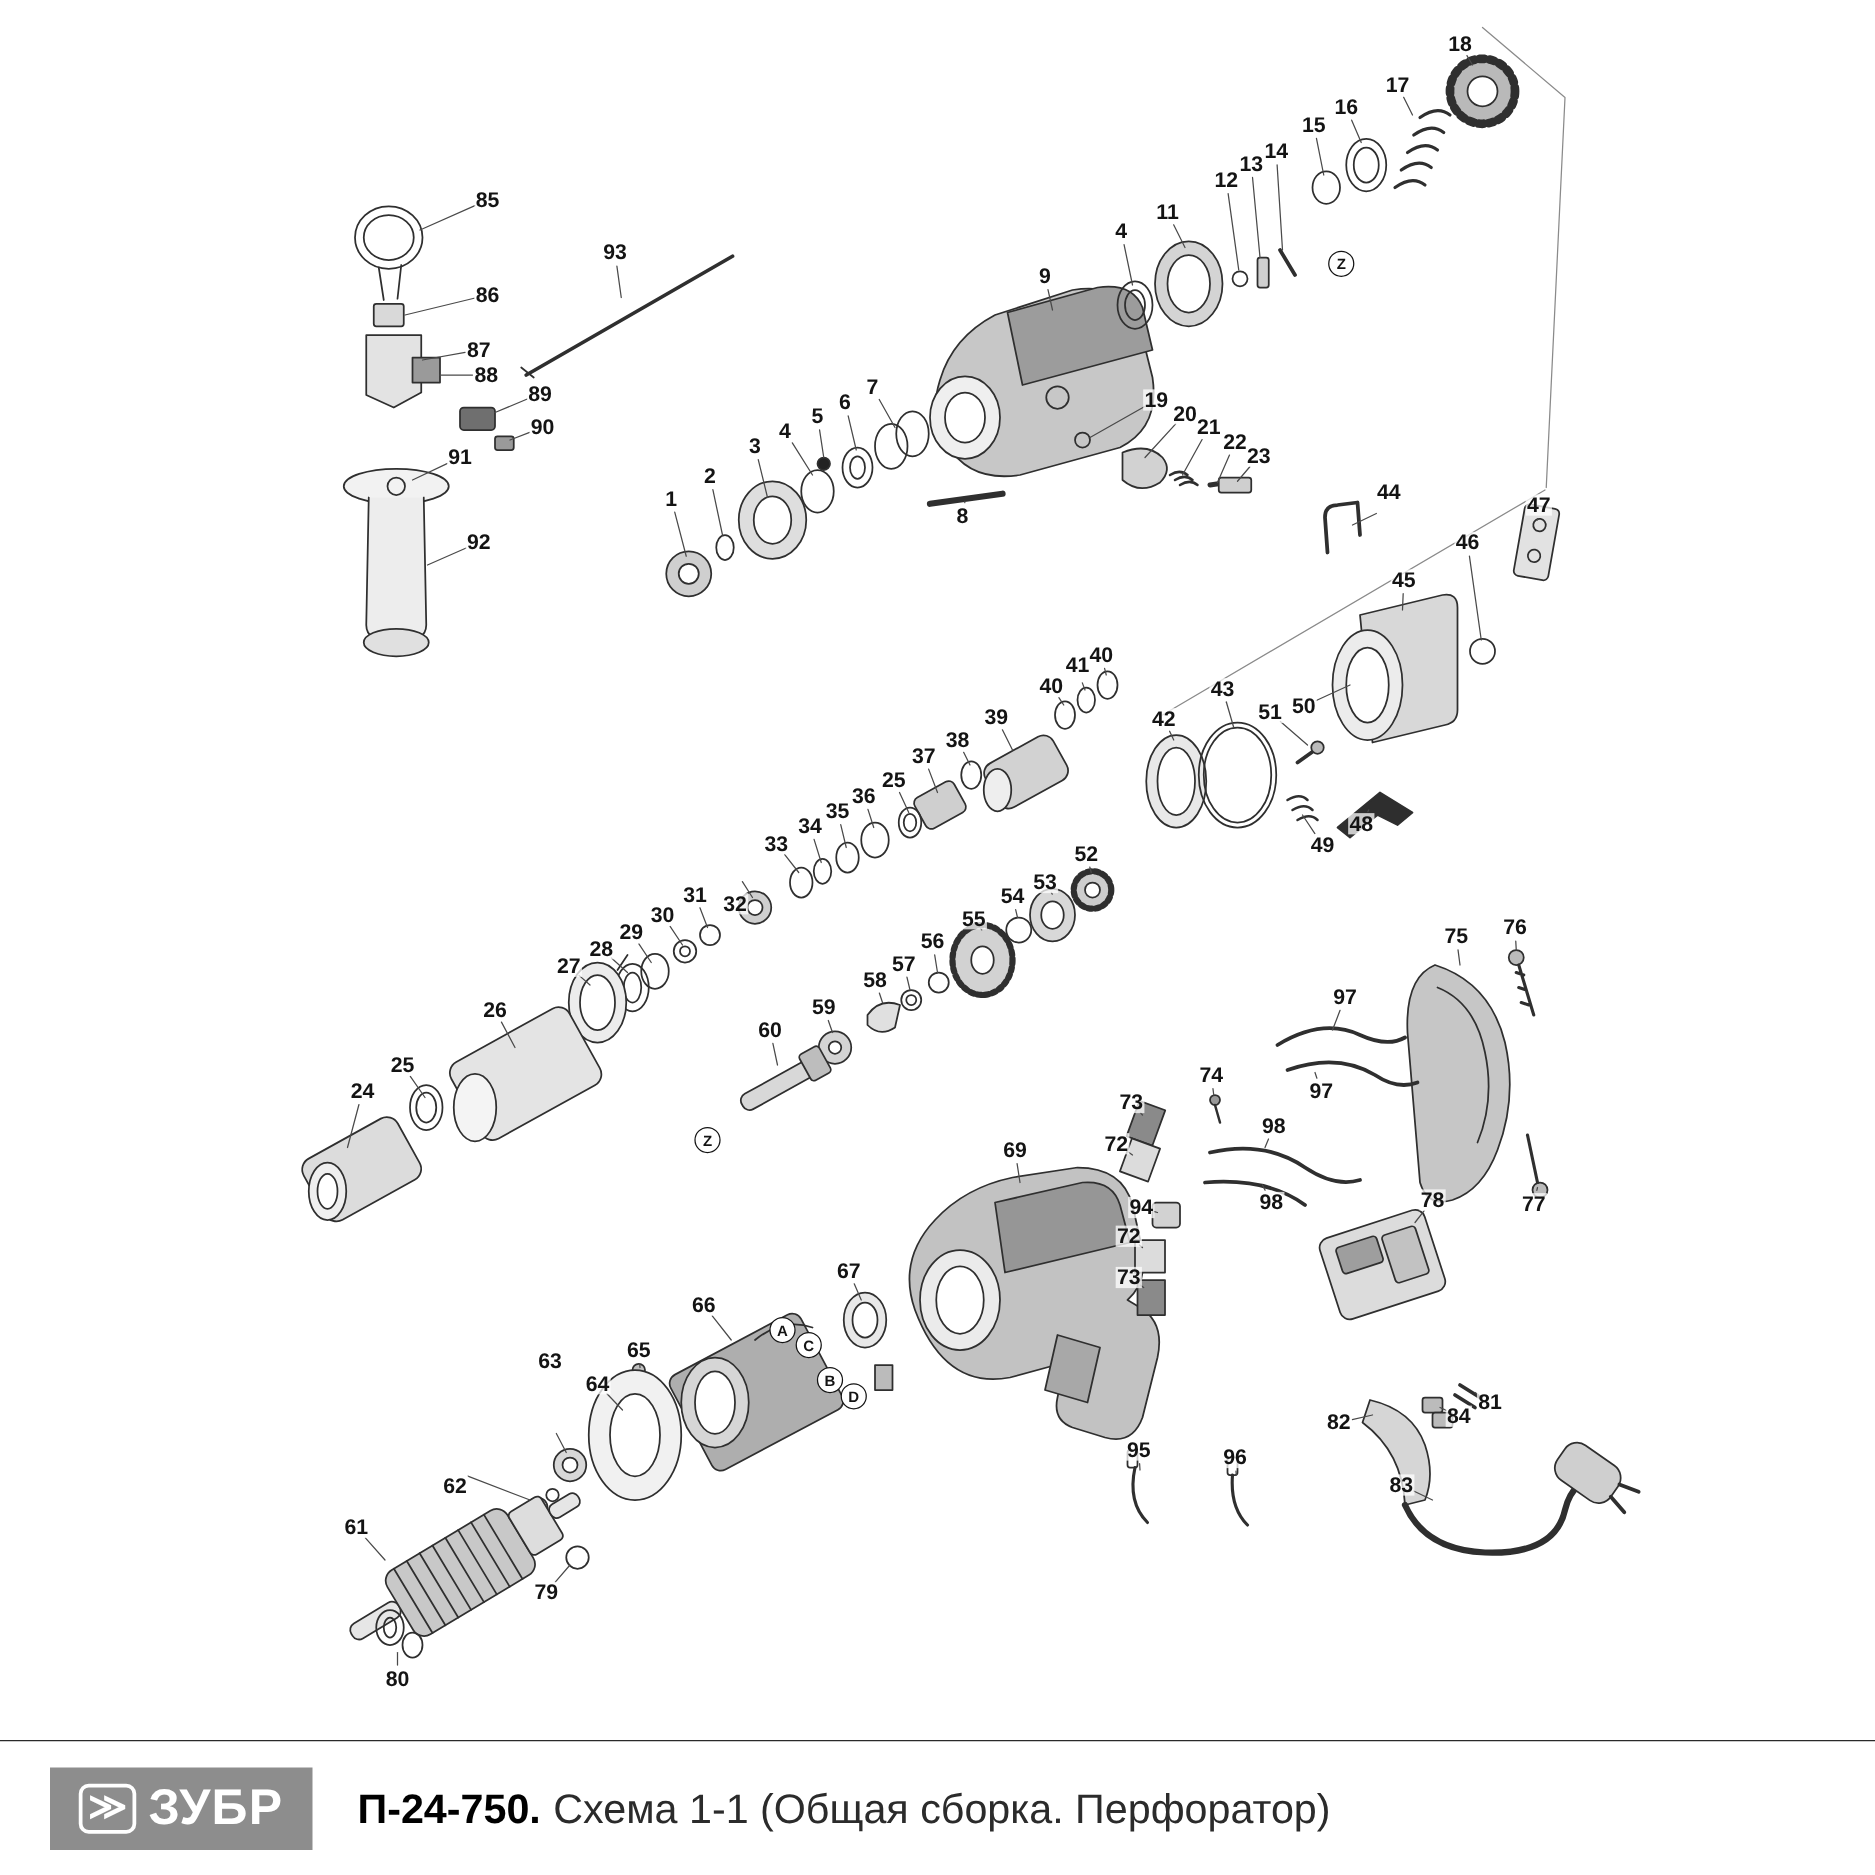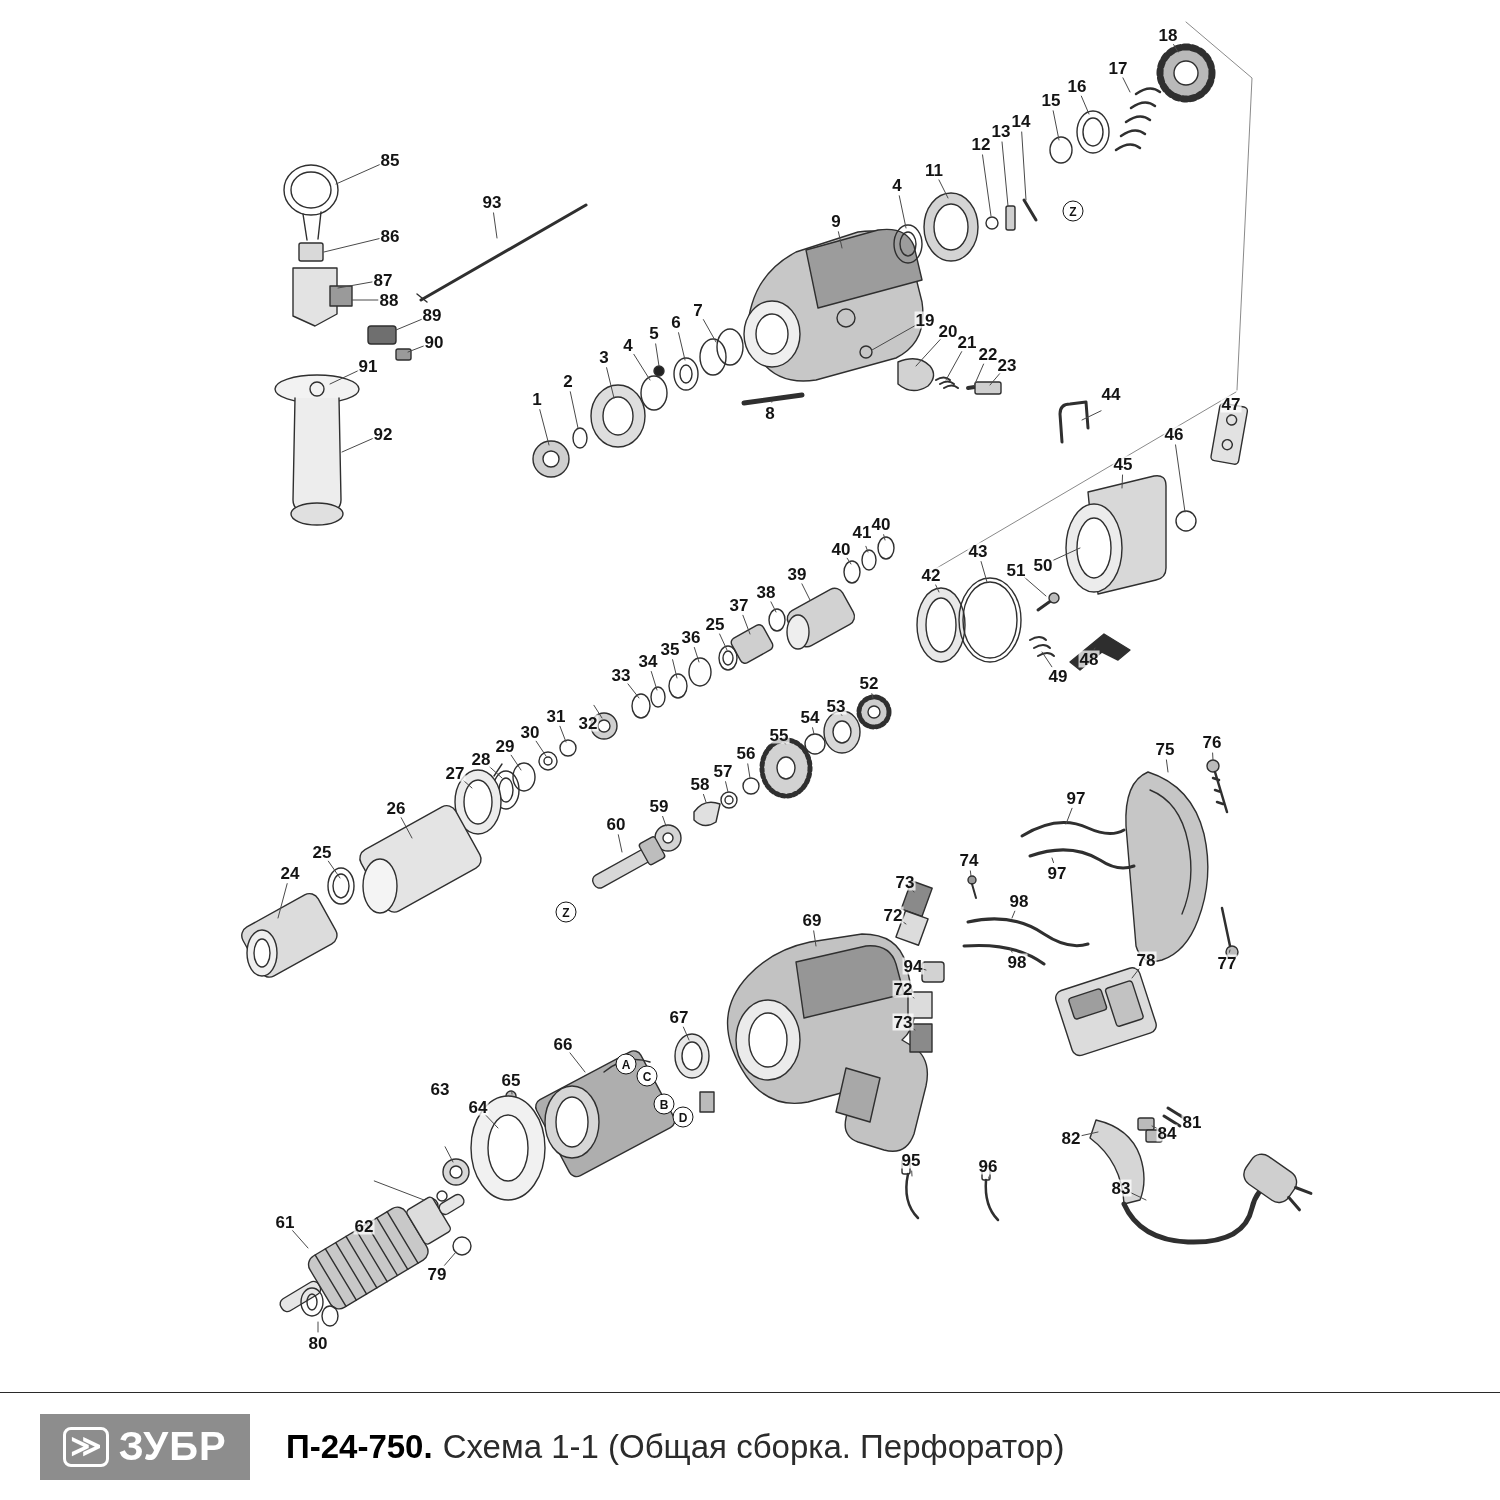--- a/index.html
+++ b/index.html
@@ -445,21 +445,21 @@
       <div class="part-label" style="left: 869px; top: 683px;">52</div>
       <div class="part-label" style="left: 836px; top: 706px;">53</div>
       <div class="part-label" style="left: 810px; top: 717px;">54</div>
       <div class="part-label" style="left: 779px; top: 735px;">55</div>
       <div class="part-label" style="left: 746px; top: 753px;">56</div>
       <div class="part-label" style="left: 723px; top: 771px;">57</div>
       <div class="part-label" style="left: 700px; top: 784px;">58</div>
       <div class="part-label" style="left: 659px; top: 806px;">59</div>
       <div class="part-label" style="left: 616px; top: 824px;">60</div>
       <div class="part-label" style="left: 285px; top: 1222px;">61</div>
-      <div class="part-label" style="left: 364px; top: 1226px;">62</div>
+      <div class="part-label" style="left: 364px; top: 1189px;">62</div>
       <div class="part-label" style="left: 440px; top: 1089px;">63</div>
       <div class="part-label" style="left: 478px; top: 1107px;">64</div>
       <div class="part-label" style="left: 511px; top: 1080px;">65</div>
       <div class="part-label" style="left: 563px; top: 1044px; text-align: right;">66</div>
       <div class="part-label" style="left: 679px; top: 1017px;">67</div>
       <div class="part-label" style="left: 812px; top: 920px;">69</div>
       <div class="part-label" style="left: 893px; top: 915px;">72</div>
       <div class="part-label" style="left: 905px; top: 882px;">73</div>
       <div class="part-label" style="left: 969px; top: 860px;">74</div>
       <div class="part-label" style="left: 1165px; top: 749px;">75</div>

